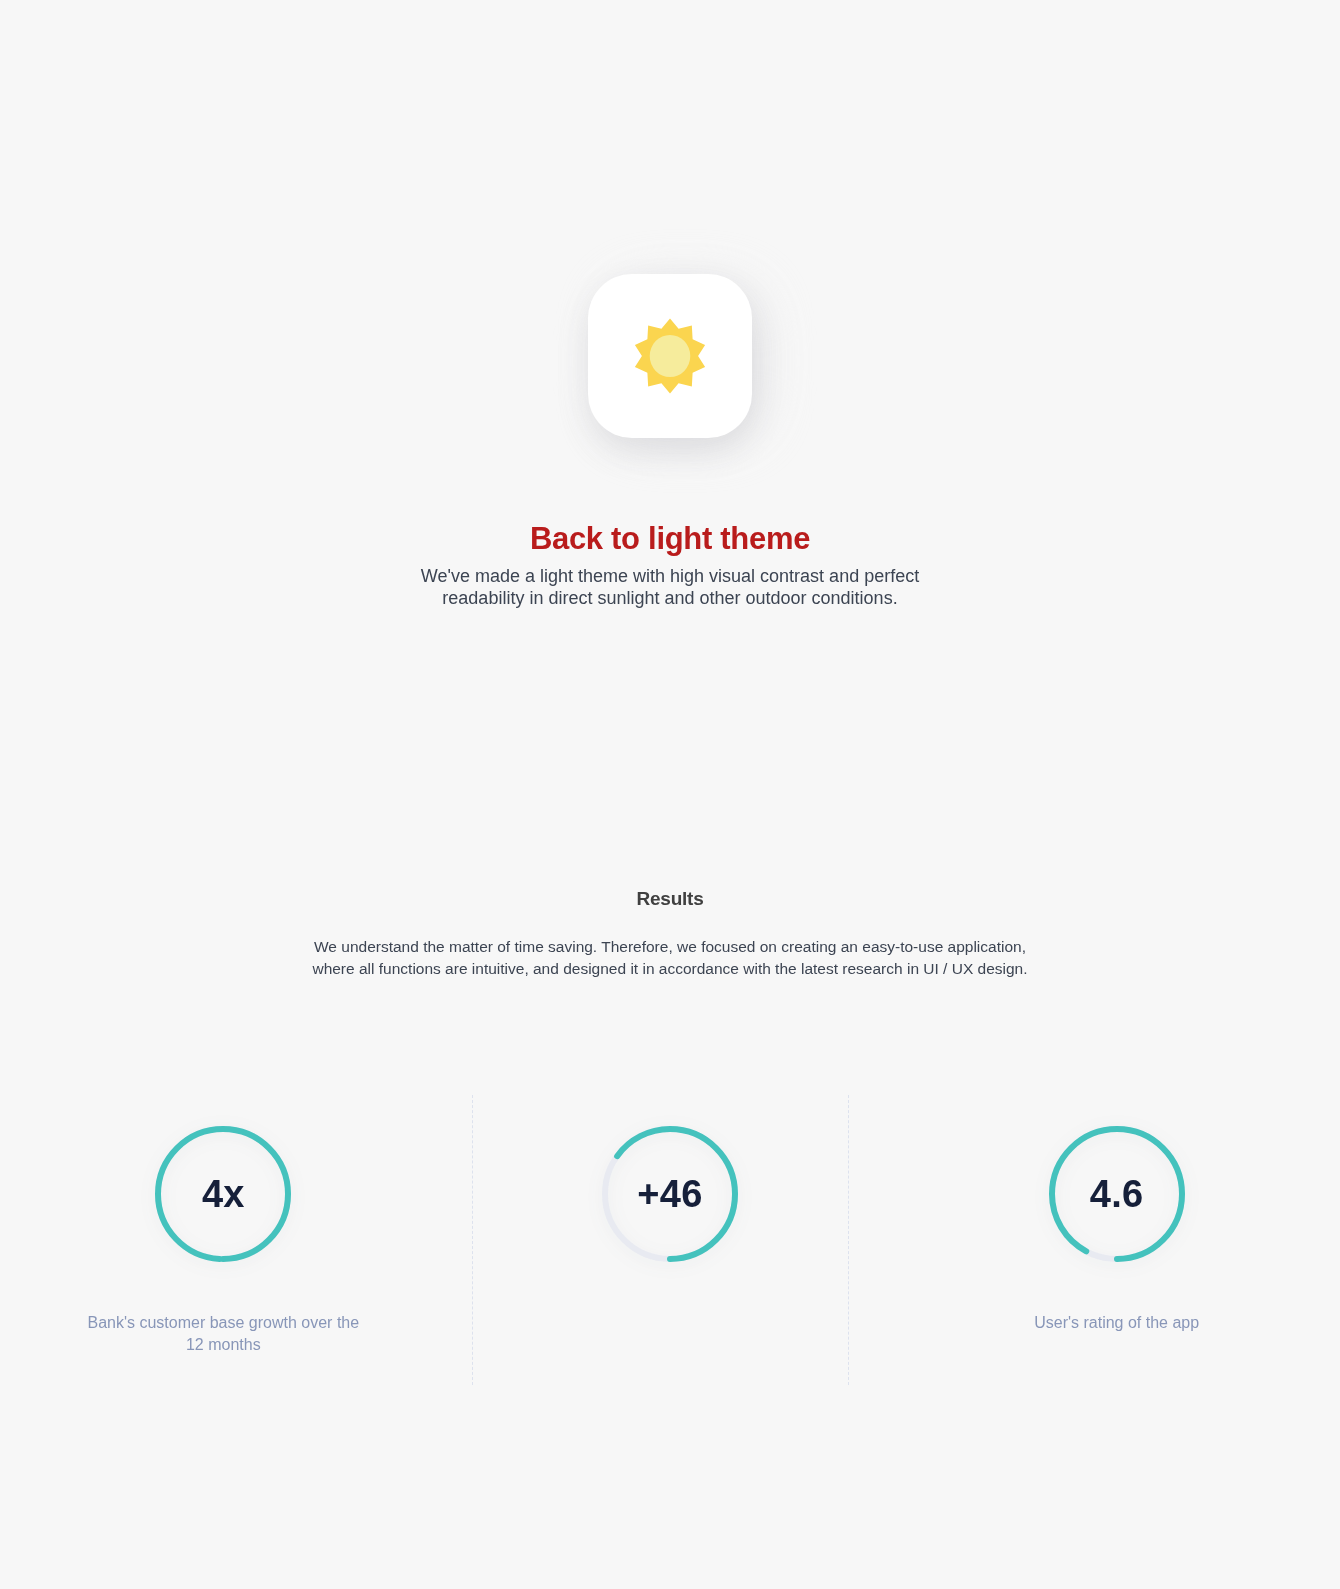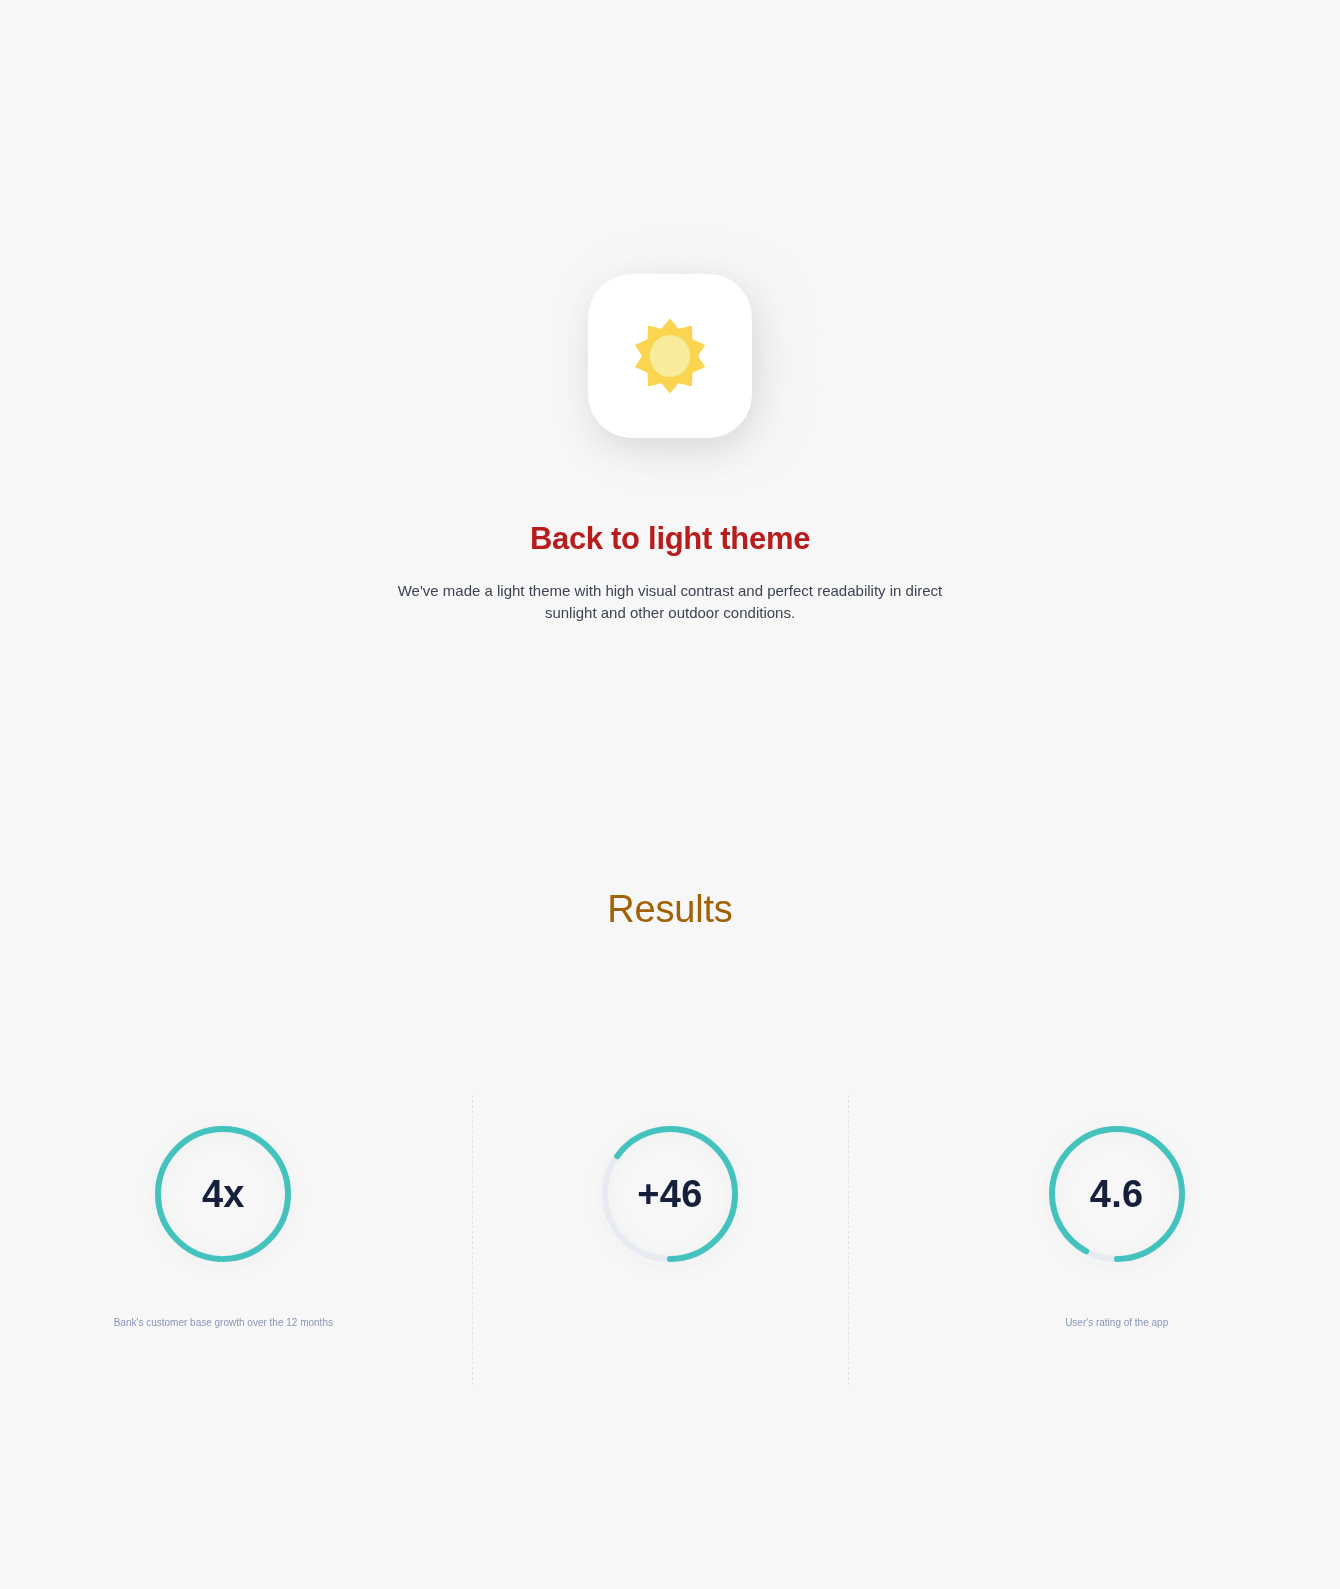--- a/index.html
+++ b/index.html
@@ -65,43 +65,43 @@
   .hero-title {
     margin: 84px 0 0 0;
     font-size: 31px;
     font-weight: 700;
     letter-spacing: -0.3px;
     color: #b91c1c;
     line-height: 1.2;
   }
 
   .hero-sub {
-    margin: 23px auto 0 auto;
+    margin: 8px auto 0 auto;
     width: 546px;
-    font-size: 15px;
+    font-size: 18px;
     line-height: 22px;
     color: #3C4452;
     font-weight: 400;
   }
 
   
   .results {
     position: absolute;
     left: 0;
     top: 888px;
     width: 1340px;
     text-align: center;
   }
 
   .results-title {
     margin: 0;
-    font-size: 38px;
-    font-weight: 400;
+    font-size: 19px;
+    font-weight: 700;
     letter-spacing: -0.2px;
-    color: #a16207;
+    color: #404040;
   }
 
   .results-sub {
     margin: 26px auto 0 auto;
     width: 730px;
     font-size: 15.5px;
     line-height: 22px;
     color: #3C4452;
   }
 
@@ -159,21 +159,21 @@
     justify-content: center;
     font-size: 38px;
     font-weight: 700;
     color: #16203A;
     letter-spacing: 0.3px;
   }
 
   .stat-caption {
     margin-top: 45px;
     width: 290px;
-    font-size: 10px;
+    font-size: 16px;
     line-height: 22px;
     color: #8896B8;
     text-align: center;
   }
 </style>
 </head>
 <body>
 
 <section class="hero">
 
@@ -186,20 +186,21 @@
       </svg>
     </div>
   </div>
 
   <h1 class="hero-title">Back to light theme</h1>
   <p class="hero-sub">We've made a light theme with high visual contrast and perfect readability in direct sunlight and other outdoor conditions.</p>
 </section>
 
 <section class="results">
   <h2 class="results-title">Results</h2>
+  <p class="results-sub">We understand the matter of time saving. Therefore, we focused on creating an easy-to-use application, where all functions are intuitive, and designed it in accordance with the latest research in UI / UX design.</p>
 </section>
 
 <div class="stats-row">
 
   <div class="stat-divider d1"></div>
   <div class="stat-divider d2"></div>
 
   <div class="stat-col">
     <div class="ring-wrap">
       <svg width="146" height="146" viewBox="0 0 146 146">

